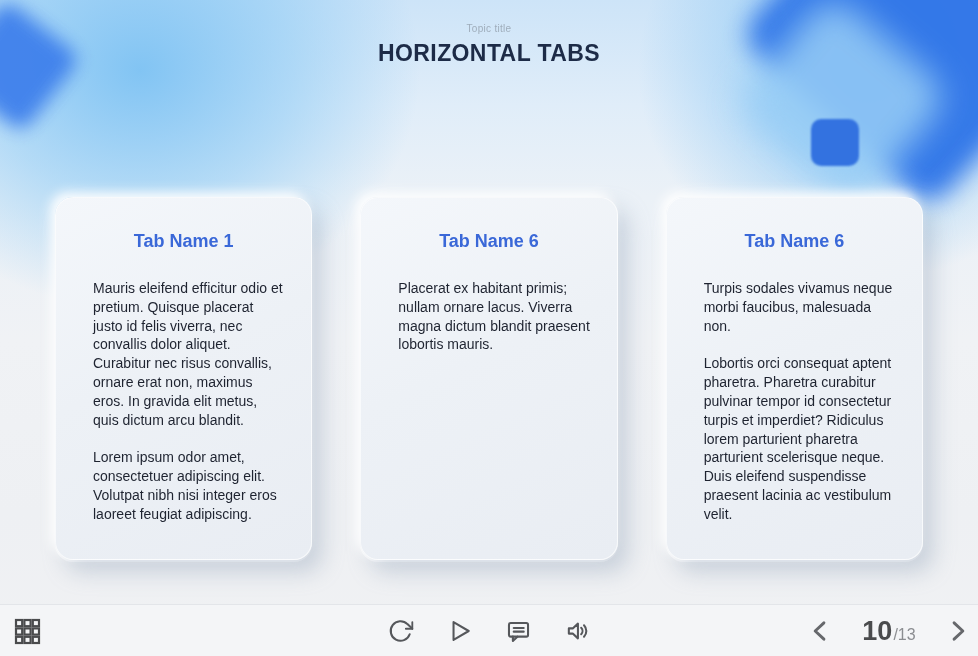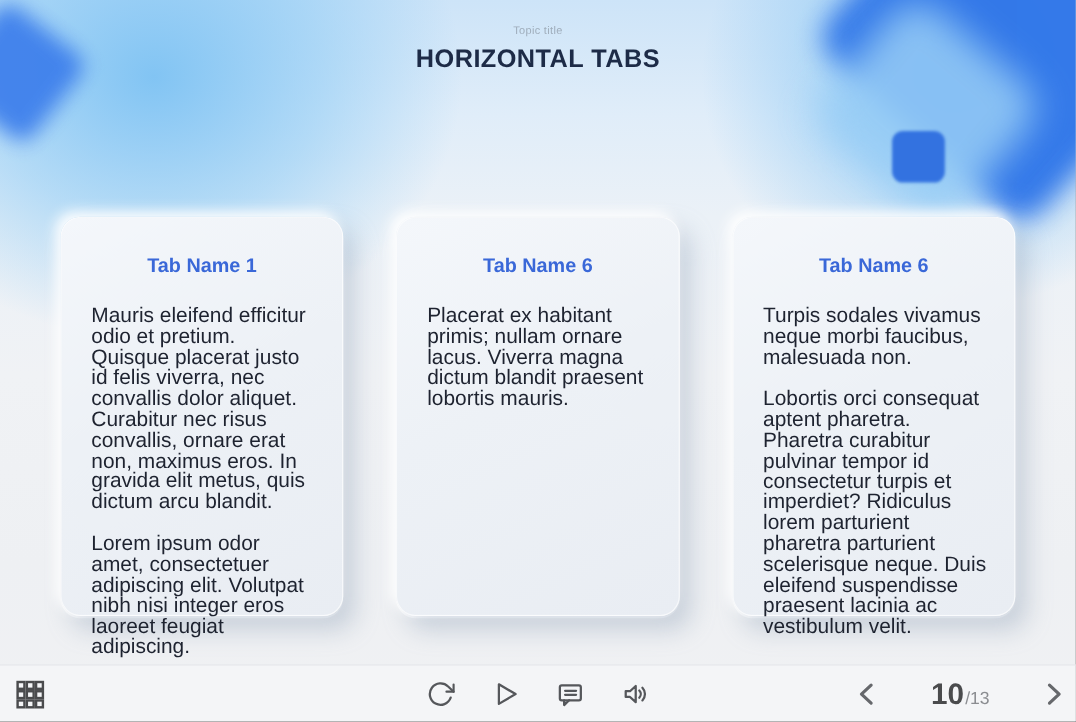--- a/index.html
+++ b/index.html
@@ -82,22 +82,22 @@
     cursor: pointer;
   }
   .card-title {
     margin: 33px 0 0 0;
     text-align: center;
     font-size: 18px; font-weight: 700;
     color: #3a68d8;
   }
   .card-body { padding: 27px 25px 0 27px; }
   .card-body p {
-    margin: 0 0 19px 0;
-    font-size: 19px; line-height: 18.8px;
+    margin: 0 0 19px 10px;
+    font-size: 14px; line-height: 18.8px;
     color: #1e2330;
   }
 
   
   .toolbar {
     position: absolute; z-index: 3;
     left: 0; right: 0; bottom: 0; height: 52px;
     background: #f4f5f7;
     border-top: 1px solid #e3e5e9;
   }
@@ -109,21 +109,21 @@
   .icon-btn svg { display: block; }
   .menu-btn { position: absolute; left: 14px; top: 13px; width: 27px; height: 27px; }
   .center-icons {
     position: absolute; left: 50%; top: 0; height: 52px;
     transform: translateX(-50%);
     display: flex; align-items: center; gap: 31px;
   }
   .center-icons .icon-btn { width: 28px; height: 28px; }
   .nav {
     position: absolute; right: 6px; top: 0; height: 52px;
-    display: flex; align-items: center; gap: 30px;
+    display: flex; align-items: center; gap: 14px;
   }
   .nav .icon-btn { width: 30px; height: 30px; }
   .page-indicator { display: flex; align-items: baseline; min-width: 78px; justify-content: center; }
   .page-current { font-size: 27px; font-weight: 700; color: #4a4b4d; }
   .page-sep, .page-total { font-size: 16px; font-weight: 400; color: #8b8d91; }
   .page-sep { margin-left: 1px; }
 </style>
 </head>
 <body>
 

